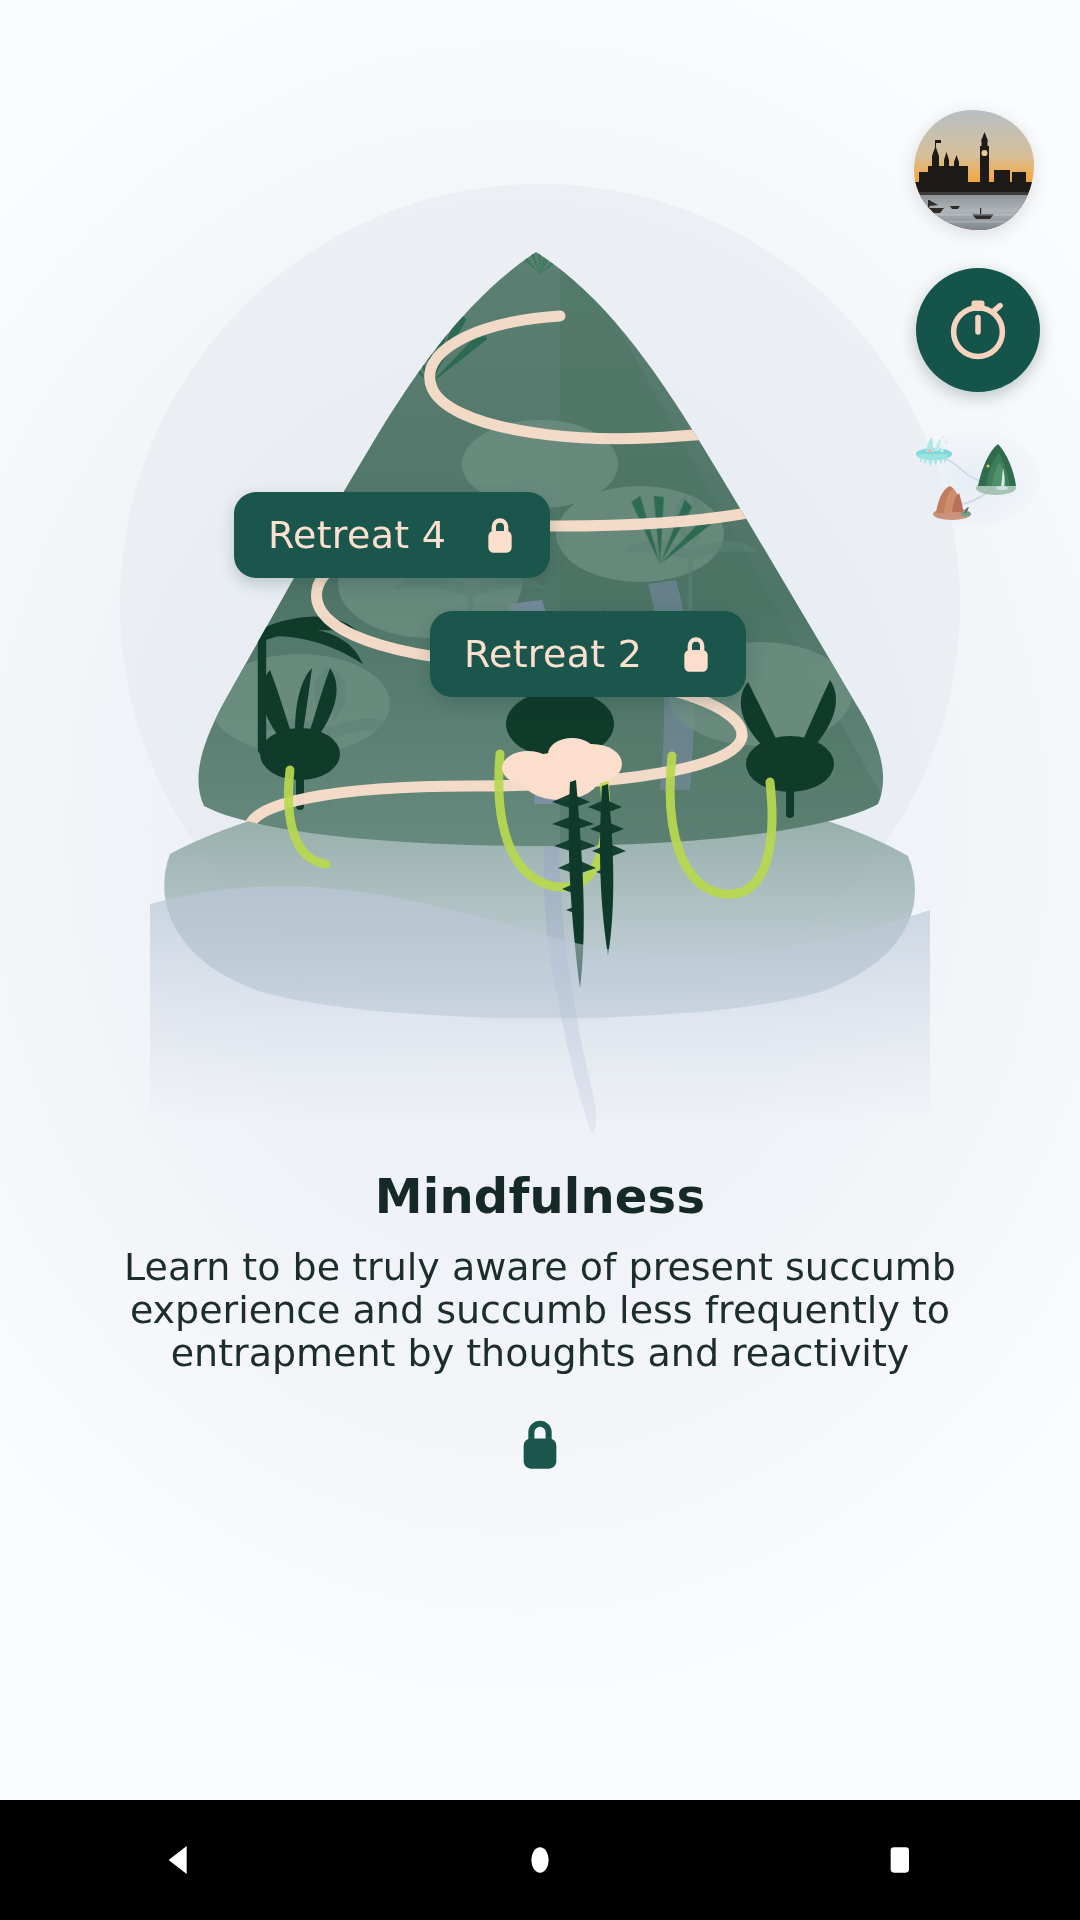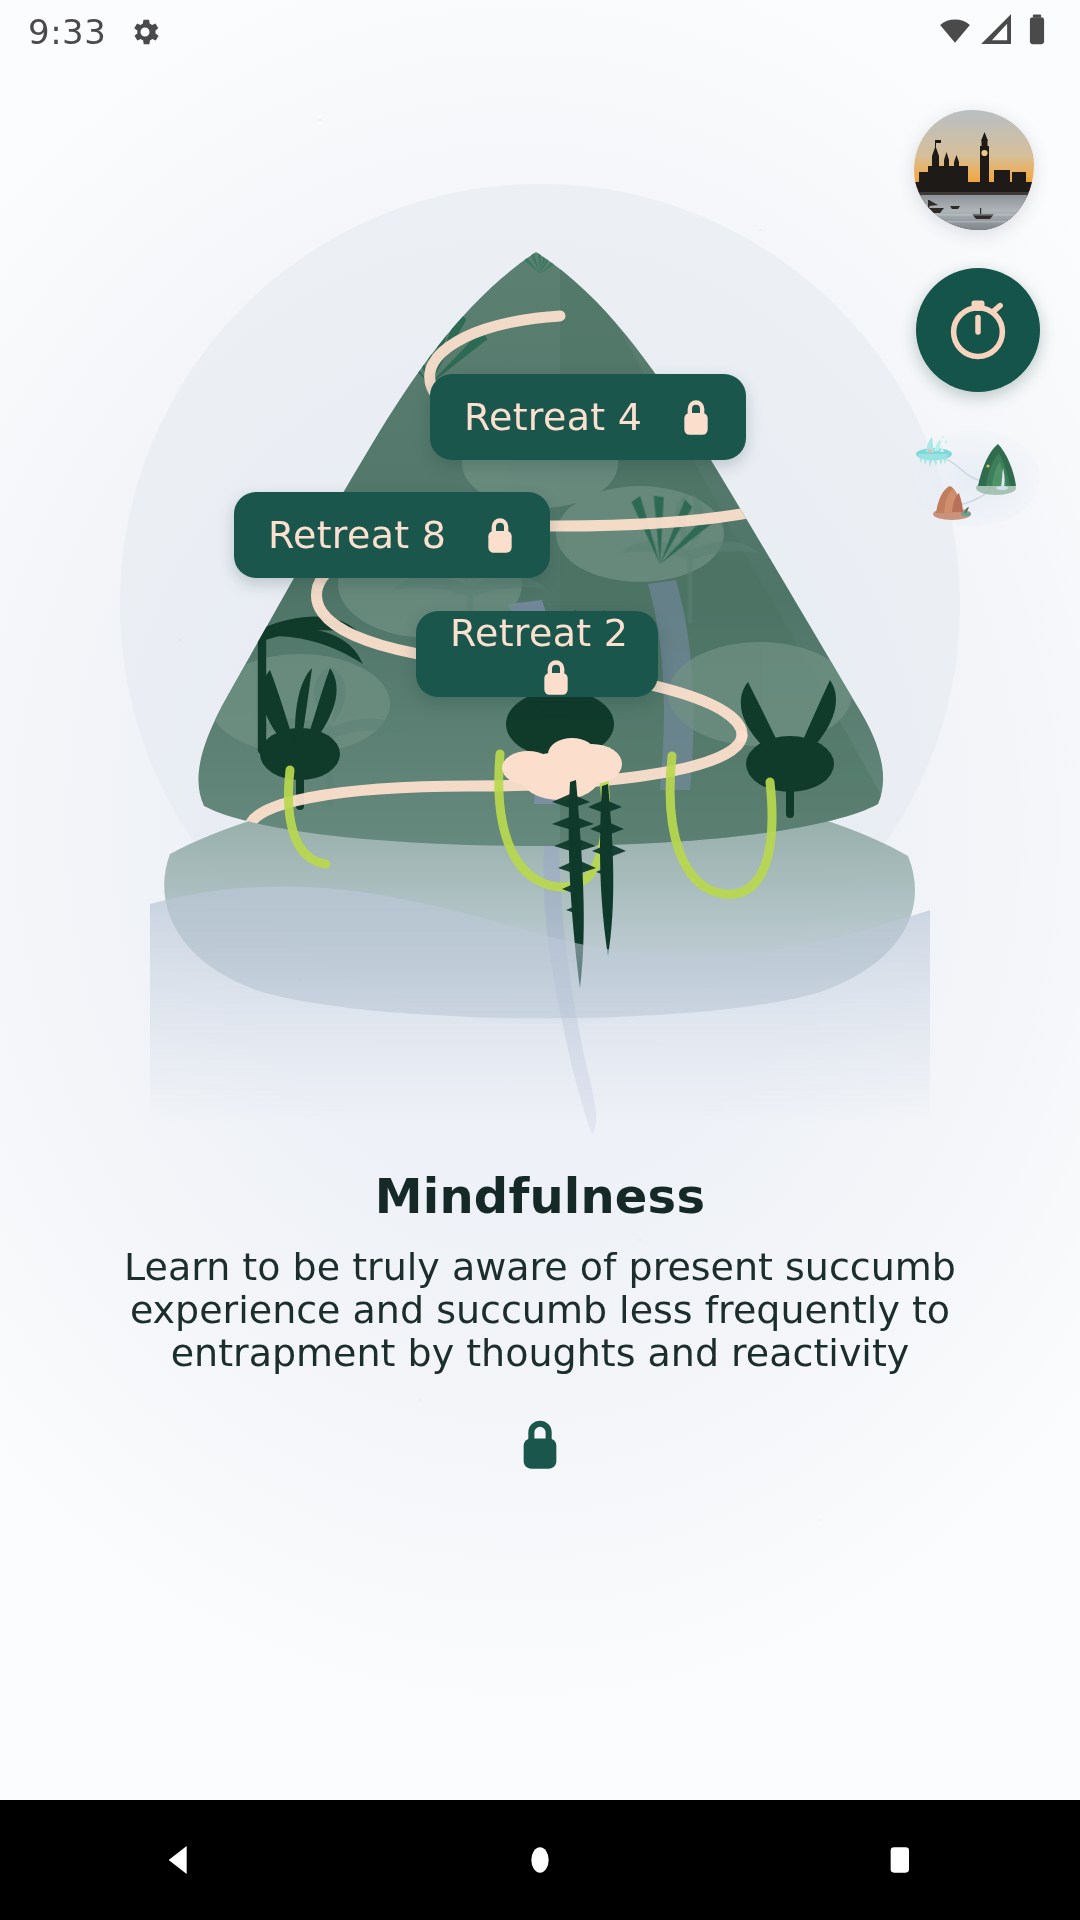--- a/index.html
+++ b/index.html
@@ -89,21 +89,21 @@
   }
   .badge-label {
     font-size:38px; color:#fbe0d0; letter-spacing:.3px;
     font-family:"DejaVu Sans", sans-serif; font-weight:400;
     white-space:nowrap;
   }
   .badge-lock { margin-left:34px; display:flex; align-items:center; }
 
   #badge-4 { left:430px; top:374px; }
   #badge-3 { left:234px; top:492px; }
-  #badge-2 { left:416px; top:611px;flex-direction:column; }
+  #badge-2 { left:430px; top:611px; }
   #badge-1 { left:234px; top:729px; }
 
   
   .content {
     position:absolute; left:0; top:1168px; width:1080px;
     text-align:center; z-index:20;
   }
   .title {
     font-size:48px; font-weight:700; color:#152a26;
     font-family:"DejaVu Sans", sans-serif; letter-spacing:.2px;
@@ -315,48 +315,20 @@
             <path d="M608 758 l 16 7 l -16 6 Z"></path>
           <path d="M610 780 l 16 7 l -16 6 Z"></path>
         </g>
       </g>
 
       <path d="M150 840 C 300 800, 420 836, 540 870 C 680 910, 800 890, 930 846
                L 930 1060 L 150 1060 Z" fill="url(#haze)"></path>
     </svg>
   </div>
 
-  <div class="statusbar">
-    <span class="sb-time">9:33</span>
-    <span class="sb-gear">
-      <svg width="34" height="34" viewBox="0 0 24 24" fill="#4a4a4a">
-        <path d="M19.4 13a7.6 7.6 0 0 0 0-2l2-1.6-2-3.4-2.4 1a7.6 7.6 0 0 0-1.7-1l-.4-2.6h-4l-.4 2.6a7.6 7.6 0 0 0-1.7 1l-2.4-1-2 3.4L6.6 11a7.6 7.6 0 0 0 0 2l-2 1.6 2 3.4 2.4-1a7.6 7.6 0 0 0 1.7 1l.4 2.6h4l.4-2.6a7.6 7.6 0 0 0 1.7-1l2.4 1 2-3.4Zm-7.4 2.2A3.2 3.2 0 1 1 15.2 12 3.2 3.2 0 0 1 12 15.2Z"></path>
-      </svg>
-    </span>
-    <span class="sb-right">
-      <span>
-        <svg width="34" height="34" viewBox="0 0 24 24" fill="#4a4a4a">
-          <path d="M12 21 1.5 8.4A16.5 16.5 0 0 1 22.5 8.4Z"></path>
-        </svg>
-      </span>
-      <span>
-        <svg width="34" height="34" viewBox="0 0 24 24" fill="none" stroke="#4a4a4a" stroke-width="1.7">
-          <path d="M21 3 3 21h18Z" fill="#4a4a4a"></path>
-          <path d="M20 5.5 20 20 6.5 20Z" fill="#ffffff"></path>
-          <path d="M21 3 3 21h18Z" fill="none"></path>
-        </svg>
-      </span>
-      <span>
-        <svg width="30" height="34" viewBox="0 0 16 24" fill="#4a4a4a">
-          <rect x="5" y="1" width="6" height="2.2" rx="1"></rect>
-          <rect x="3" y="3" width="10" height="19" rx="2"></rect>
-        </svg>
-      </span>
-    </span>
-  </div>
 
   <div class="rail">
 
     <div class="avatar">
       <svg viewBox="0 0 120 120" xmlns="http://www.w3.org/2000/svg">
         <defs>
           <linearGradient id="sky" x1="0" y1="0" x2="0" y2="1">
             <stop offset="0%" stop-color="#b7bfc4"></stop>
             <stop offset="38%" stop-color="#d6bf9a"></stop>
             <stop offset="56%" stop-color="#f0ab4b"></stop>
@@ -463,32 +435,23 @@
           <path d="M32 93 C 34 78, 40 68, 46 66 C 52 69, 57 80, 58 93 Z" fill="#c07e5e"></path>
           <path d="M40 93 C 41 80, 45 71, 49 69 C 53 74, 56 84, 57 93 Z" fill="#cf8f6d"></path>
           <path d="M48 92 C 49 82, 52 75, 55 73 C 57 79, 59 87, 59 92 Z" fill="#b8705a"></path>
           <ellipse cx="62" cy="94" rx="5" ry="2.2" fill="#6e9e8c"></ellipse>
           <path d="M60 93 c1-4 3-6 5-6 -1 3-2 5-3 6 Z" fill="#4a7f69"></path>
         </g>
       </svg>
     </div>
   </div>
 
-  <div class="badge" id="badge-4">
+
+  <div class="badge" id="badge-3">
     <span class="badge-label">Retreat 4</span>
-    <span class="badge-lock">
-      <svg width="40" height="44" viewBox="0 0 24 26" fill="#fbdfcc">
-        <path d="M7 11V8a5 5 0 0 1 10 0v3h-2.6V8a2.4 2.4 0 0 0-4.8 0v3Z"></path>
-        <rect x="5" y="10.6" width="14" height="13" rx="3.1"></rect>
-      </svg>
-    </span>
-  </div>
-
-  <div class="badge" id="badge-3">
-    <span class="badge-label">Retreat 8</span>
     <span class="badge-lock">
       <svg width="40" height="44" viewBox="0 0 24 26" fill="#fbdfcc">
         <path d="M7 11V8a5 5 0 0 1 10 0v3h-2.6V8a2.4 2.4 0 0 0-4.8 0v3Z"></path>
         <rect x="5" y="10.6" width="14" height="13" rx="3.1"></rect>
       </svg>
     </span>
   </div>
 
   <div class="badge" id="badge-2">
     <span class="badge-label">Retreat 2</span>

